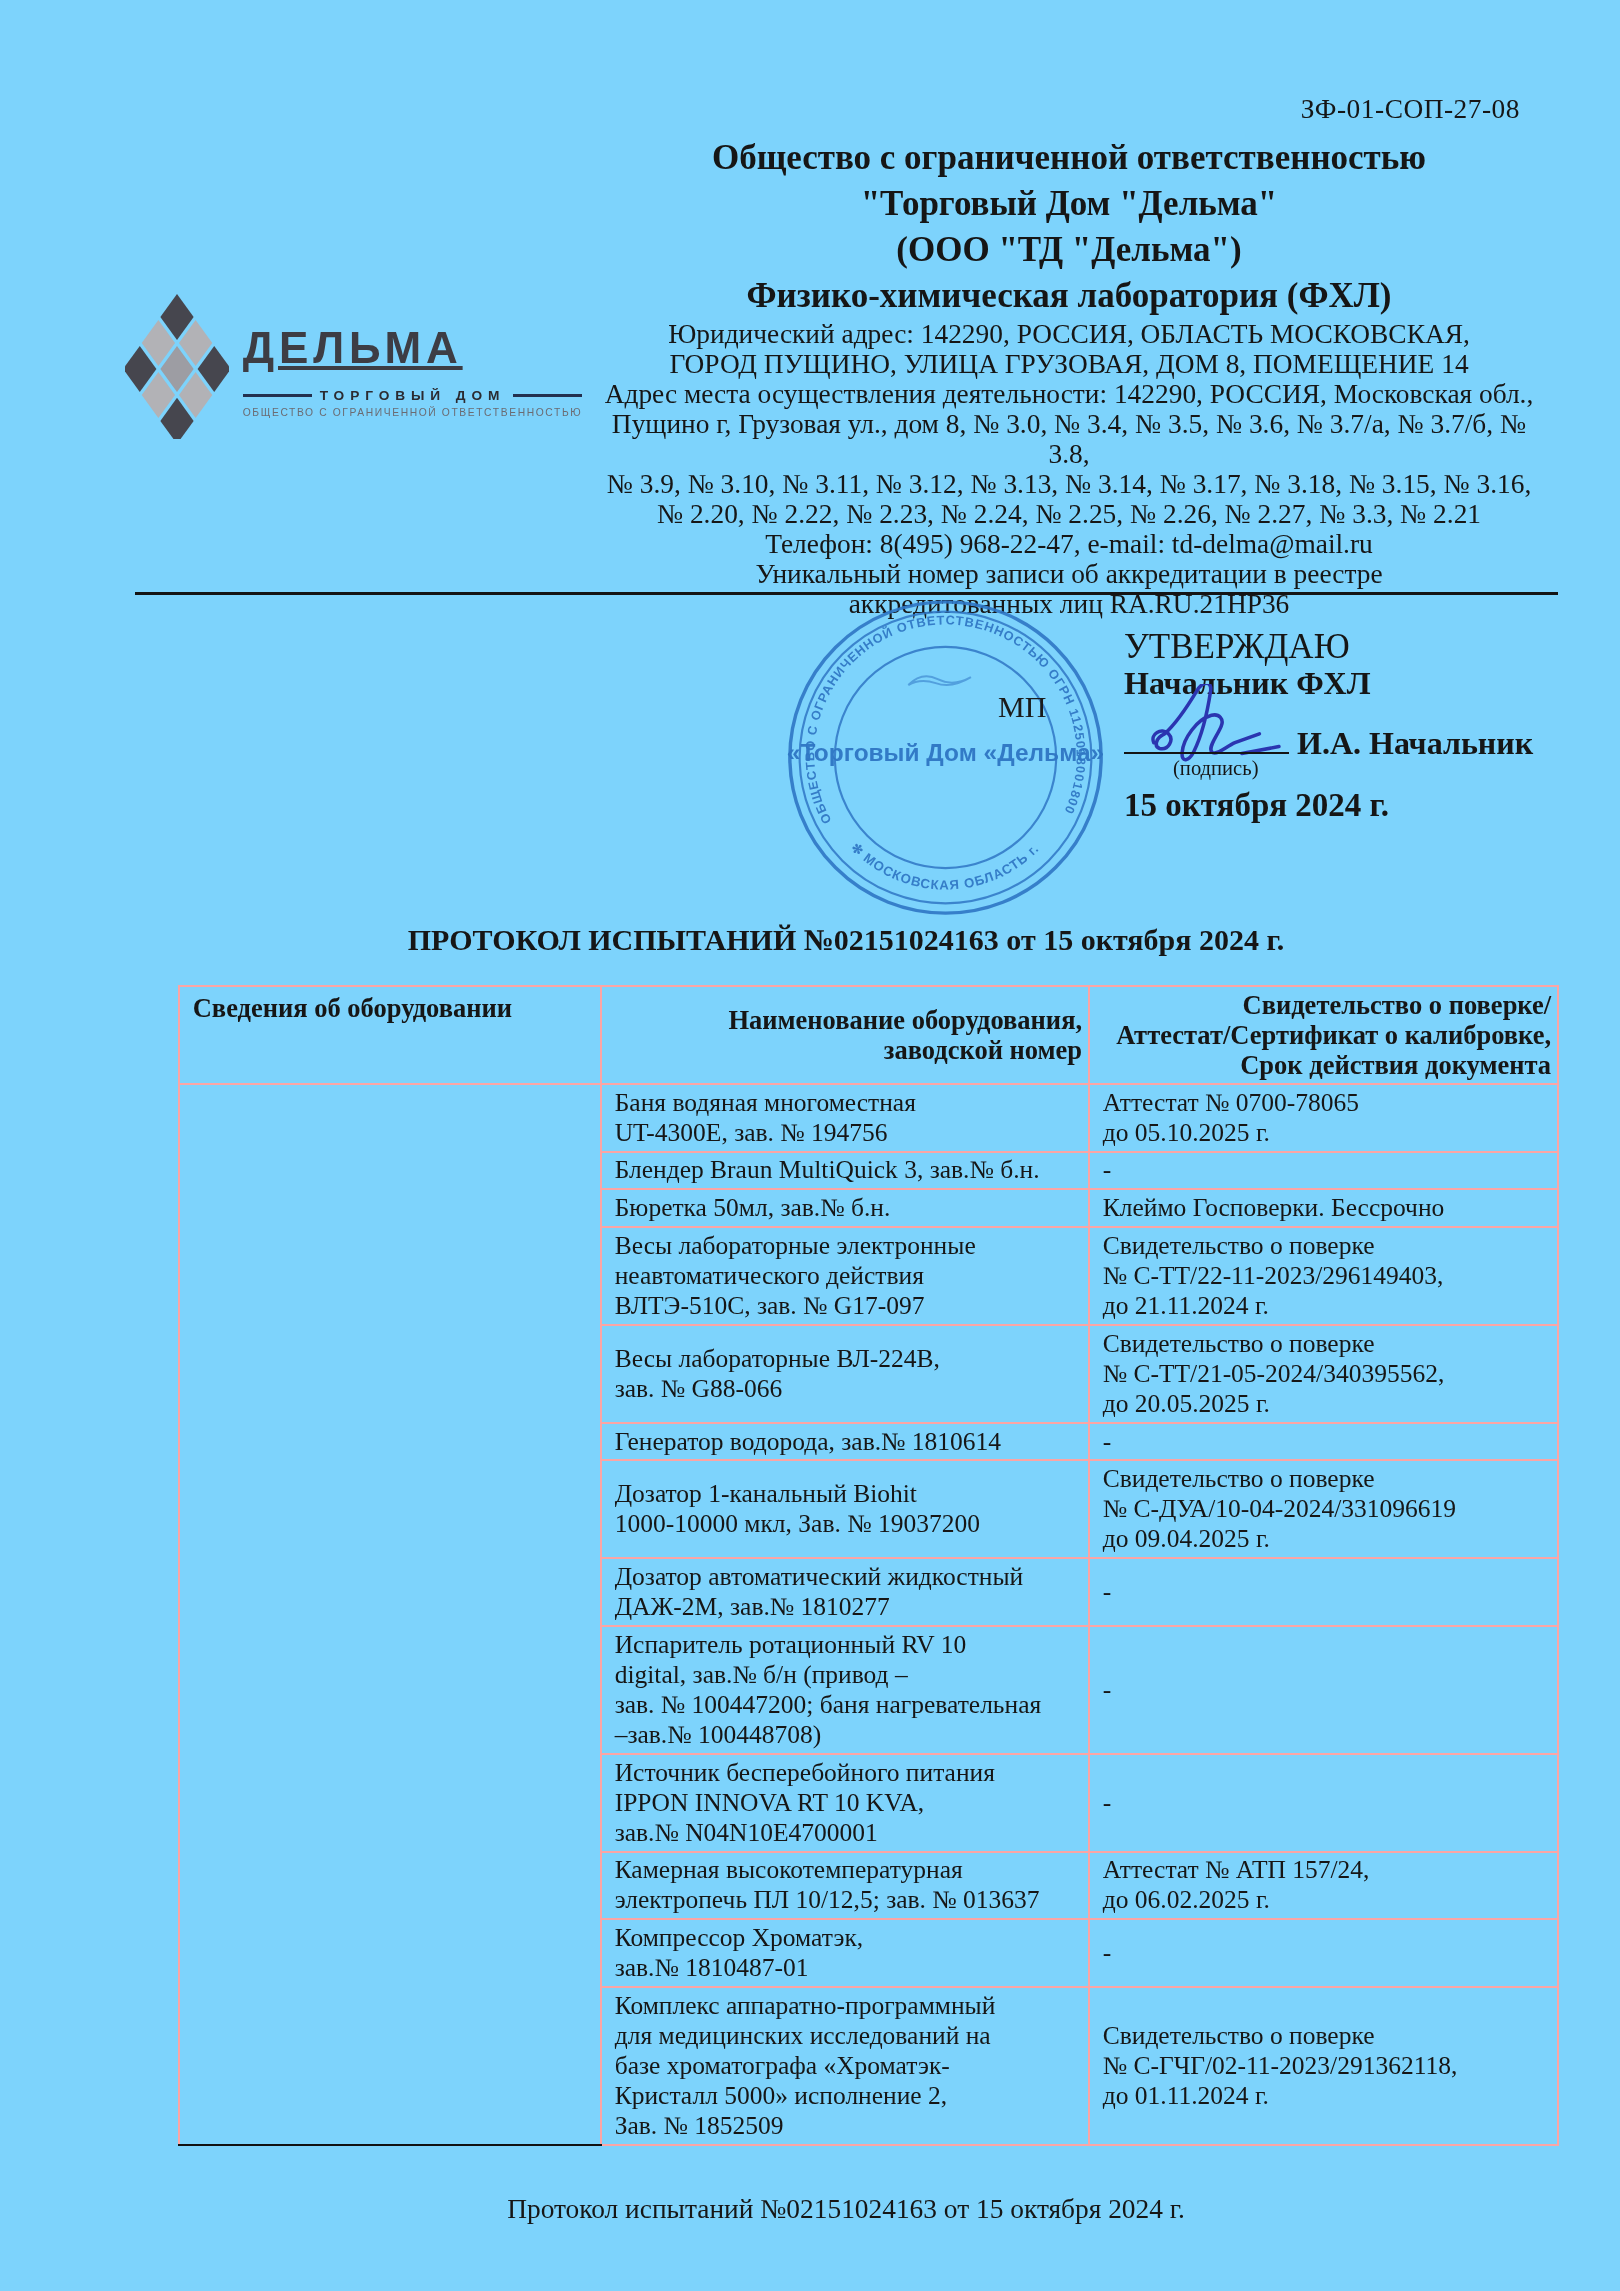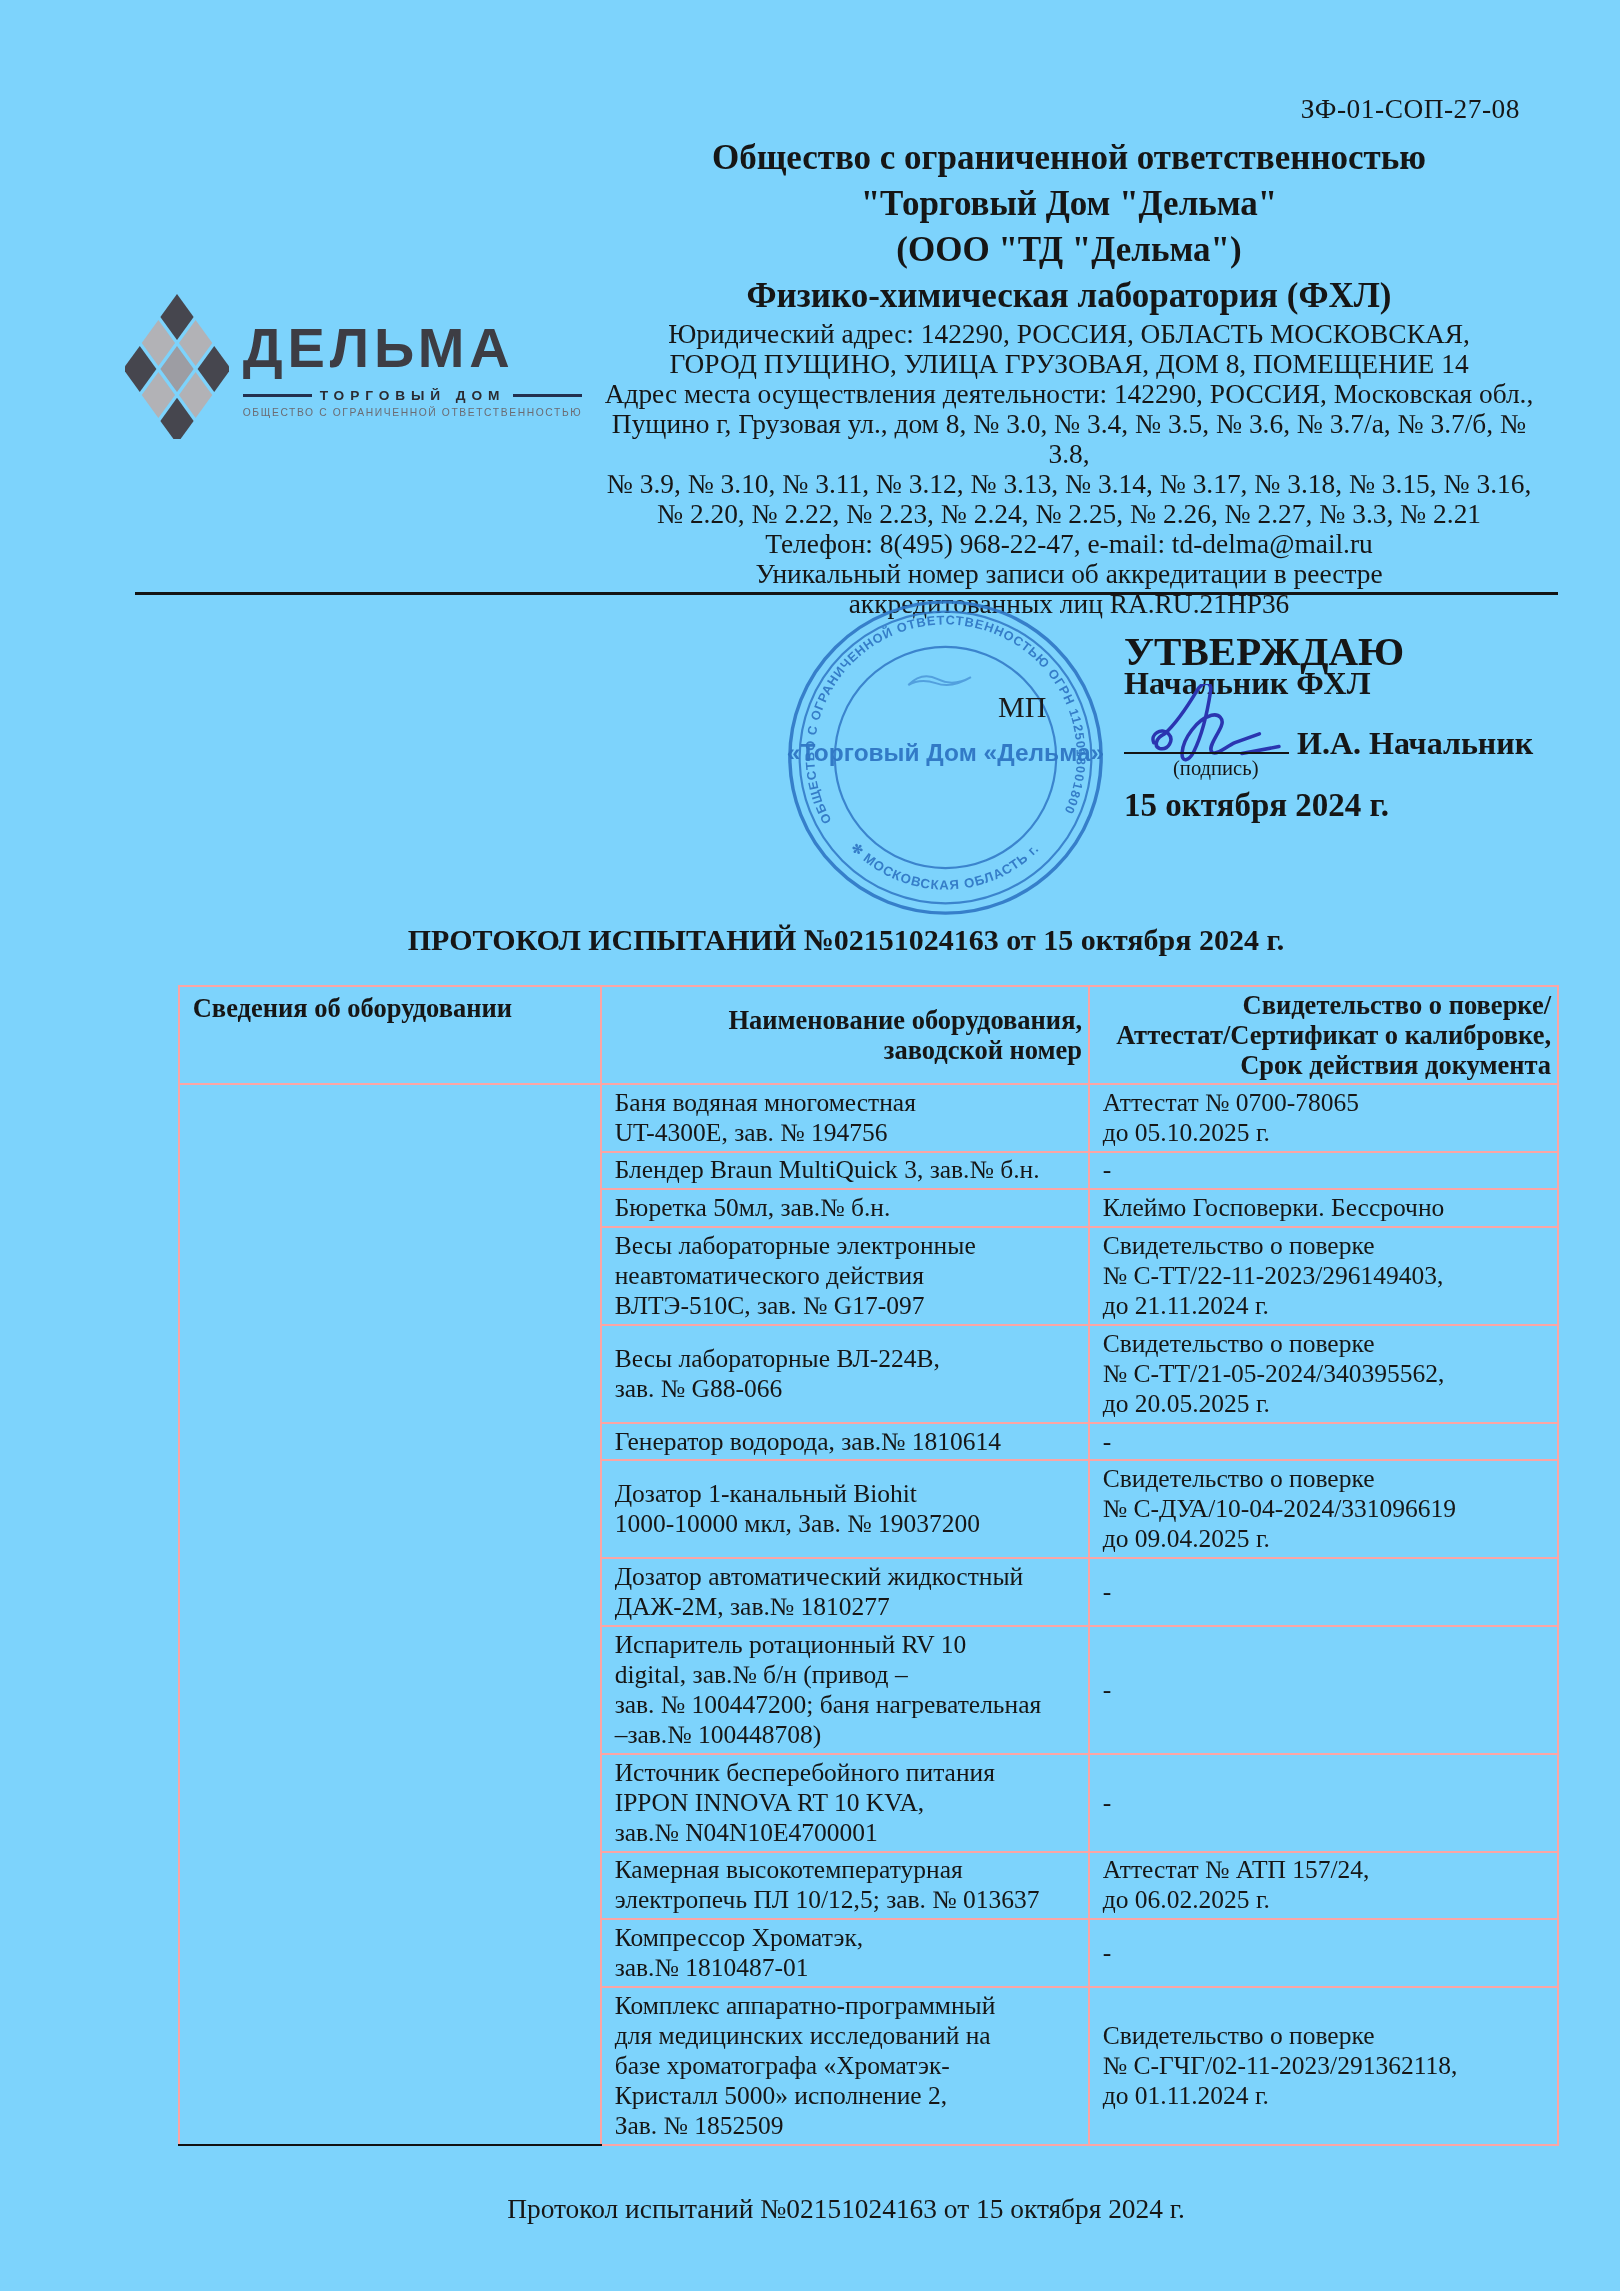--- a/index.html
+++ b/index.html
@@ -29,38 +29,38 @@
     background:#141414;
   }
   
   .logo{
     position:absolute;left:125px;top:294px;width:461px;
     font-family:"Liberation Sans","DejaVu Sans",sans-serif;
   }
   .logo-row{display:flex;align-items:center;}
   .logo-text{margin-left:13.7px;}
   .logo-title{
-    font-weight:bold;font-size:56px;letter-spacing:4.9px;color:#3d3d44;
-    line-height:57px;white-space:nowrap;
+    font-weight:bold;font-size:44px;letter-spacing:4.9px;color:#3d3d44;
+    line-height:57px;white-space:nowrap;text-decoration:underline;
   }
   .logo-sub{
     display:flex;align-items:center;gap:7.8px;margin-top:12px;color:#23304f;
   }
   .logo-sub .bar{flex:1;height:2.9px;background:#23304f;}
   .logo-sub .txt{
     font-size:13.7px;font-weight:bold;letter-spacing:5.9px;white-space:nowrap;color:#2b2b31;
   }
   .logo-subsub{
     margin-top:3.9px;font-size:10.3px;letter-spacing:1.6px;color:#6b6b72;white-space:nowrap;
   }
   
   .stamp{position:absolute;left:783px;top:595px;width:325px;height:325px;}
   .mp{position:absolute;left:998px;top:690px;font-size:30px;color:#1b1b1b;}
   .approve{position:absolute;left:1124px;top:627px;width:431px;height:216px;}
-  .approve .l1{position:absolute;left:0;top:0;font-weight:bold;font-size:41px;text-align:right;}
+  .approve .l1{position:absolute;left:0;top:0;font-weight:normal;font-size:35px;text-align:right;}
   .approve .l2{position:absolute;left:0;top:38px;font-weight:bold;font-size:32px;}
   .approve .sig-svg{position:absolute;left:17.6px;top:57px;width:181px;height:88px;}
   .approve .sig-line{position:absolute;left:0;top:125px;width:165px;border-bottom:2.5px solid #141414;}
   .approve .sig-name{position:absolute;left:173px;top:98px;font-weight:bold;font-size:32px;white-space:nowrap;}
   .approve .sig-cap{position:absolute;left:49px;top:130px;font-size:20.6px;}
   .approve .date{position:absolute;left:0;top:160px;font-weight:bold;font-size:33px;white-space:nowrap;}
   
   .protocol-title{
     position:absolute;left:59px;top:923px;width:1574px;
     text-align:center;font-weight:bold;font-size:30px;

